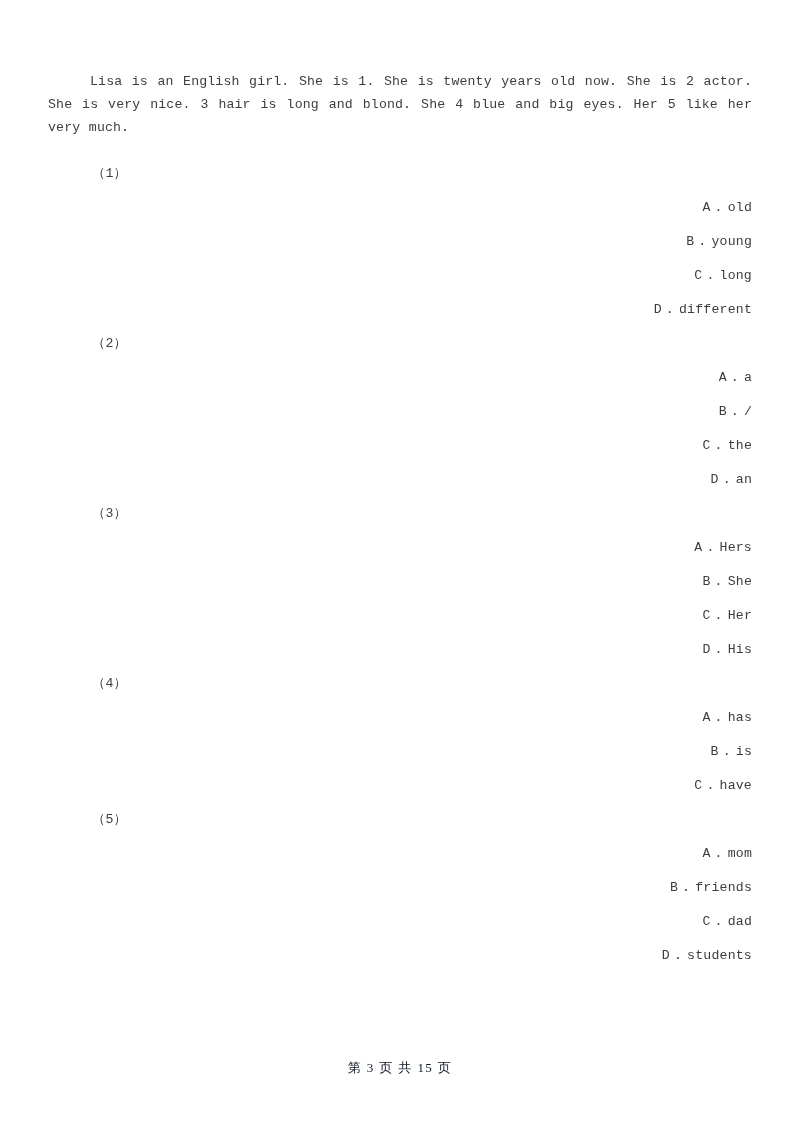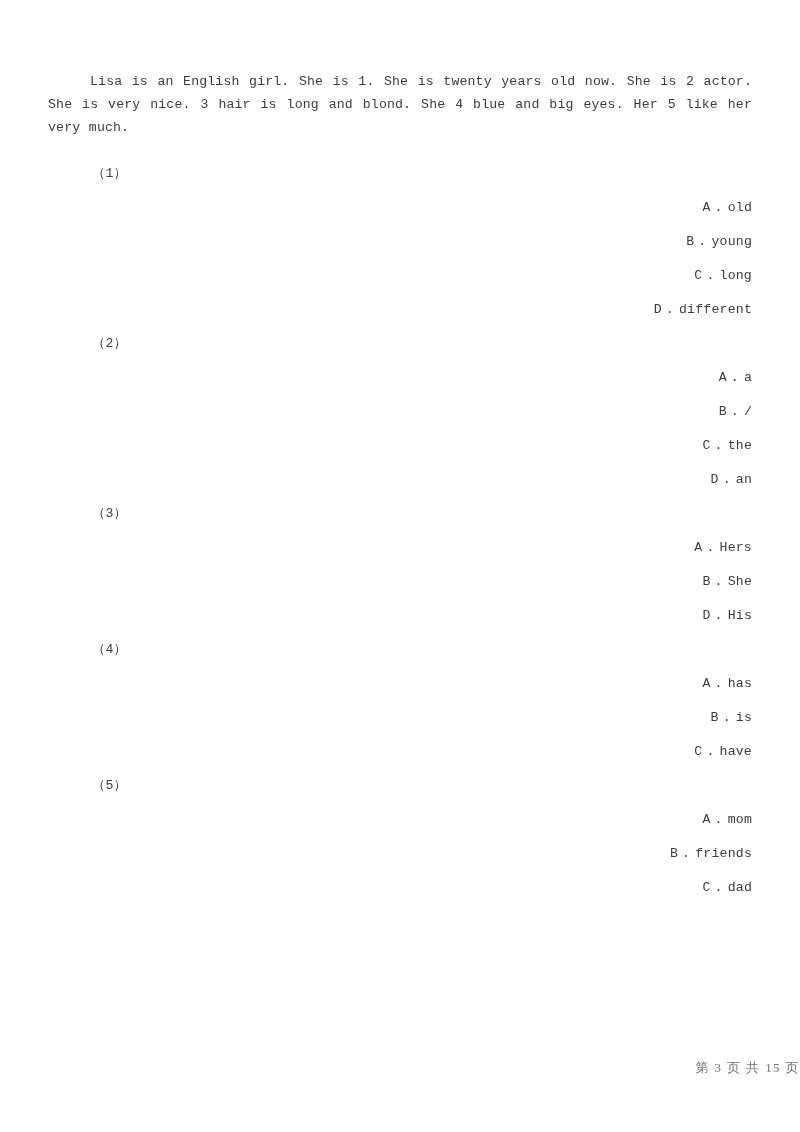--- a/index.html
+++ b/index.html
@@ -70,24 +70,24 @@
     padding: 0 5px 0 4px;
   }
   .option .opt-text {
     display: inline-block;
   }
   .footer {
     position: absolute;
     left: 0;
     top: 1032px;
     width: 800px;
-    text-align: right;
+    text-align: center;
     font-size: 13px;
     line-height: 20px;
-    color: #737373;
+    color: #0f172a;
     font-family: "Liberation Serif", "DejaVu Serif", serif;
     letter-spacing: 1.4px;
   }
 </style>
 </head>
 <body>
 
 <div class="page">
   <div class="content">
 
@@ -129,20 +129,23 @@
 
       <div class="q-block">
         <div class="q-number">（3）</div>
         <div class="option">
           <span class="opt-letter">A</span><span class="opt-sep">.</span><span class="opt-text">Hers</span>
         </div>
         <div class="option">
           <span class="opt-letter">B</span><span class="opt-sep">.</span><span class="opt-text">She</span>
         </div>
         <div class="option">
+          <span class="opt-letter">C</span><span class="opt-sep">.</span><span class="opt-text">Her</span>
+        </div>
+        <div class="option">
           <span class="opt-letter">D</span><span class="opt-sep">.</span><span class="opt-text">His</span>
         </div>
       </div>
 
       <div class="q-block">
         <div class="q-number">（4）</div>
         <div class="option">
           <span class="opt-letter">A</span><span class="opt-sep">.</span><span class="opt-text">has</span>
         </div>
         <div class="option">
@@ -157,19 +160,22 @@
         <div class="q-number">（5）</div>
         <div class="option">
           <span class="opt-letter">A</span><span class="opt-sep">.</span><span class="opt-text">mom</span>
         </div>
         <div class="option">
           <span class="opt-letter">B</span><span class="opt-sep">.</span><span class="opt-text">friends</span>
         </div>
         <div class="option">
           <span class="opt-letter">C</span><span class="opt-sep">.</span><span class="opt-text">dad</span>
         </div>
+        <div class="option">
+          <span class="opt-letter">D</span><span class="opt-sep">.</span><span class="opt-text">students</span>
+        </div>
       </div>
 
     </div>
   </div>
 
   <div class="footer">第 3 页 共 15 页</div>
 </div>
 
 </body></html>

